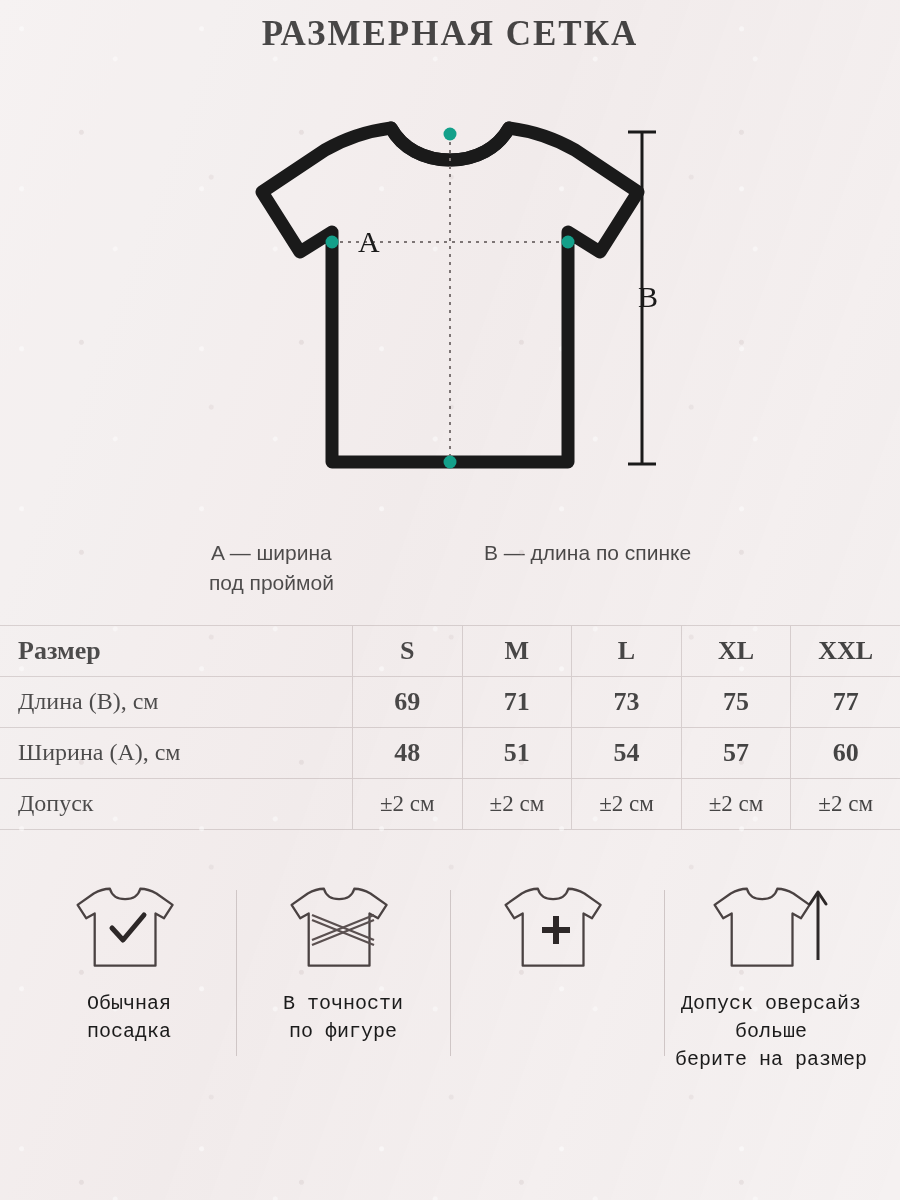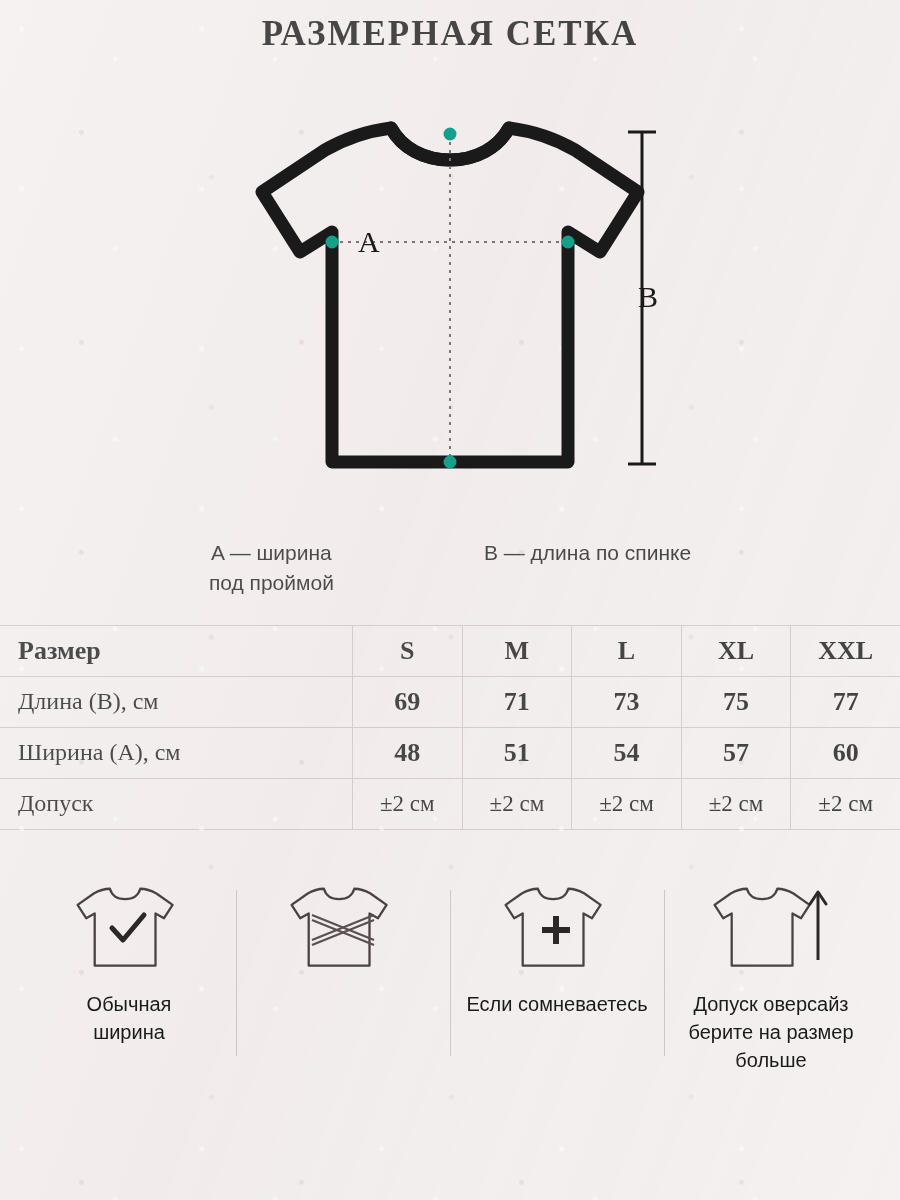--- a/index.html
+++ b/index.html
@@ -144,21 +144,21 @@
   .tip .icon {
     height: 96px;
     display: flex;
     align-items: center;
     justify-content: center;
   }
   .tip .caption {
     margin-top: 12px;
     font-size: 20px;
     line-height: 1.4;
-    font-family: Liberation Sans, sans-serif;
+    font-family: Liberation Mono, monospace;
     color: #1b1b1b;
   }
 </style>
 </head>
 <body>
 
 <div class="page">
   <div class="texture"></div>
 
   <div class="title">РАЗМЕРНАЯ СЕТКА</div>
@@ -255,57 +255,60 @@
 
     <div class="tip">
       <div class="icon">
         <svg width="130" height="96" viewBox="0 0 130 96">
           <path d="M28 22 L45 10 C52 6 58 5 62 5 C64 12 70 16 78 16 C86 16 92 12 94 5 C98 5 104 6 111 10 L128 22 L119 36 L110 31 L110 86 L46 86 L46 31 L37 36 Z" transform="translate(-13,2) scale(0.95)" fill="none" stroke="#4a4242" stroke-width="2.4" stroke-linejoin="round"></path>
           <path d="M48 46 L59 58 L80 33" fill="none" stroke="#2d2828" stroke-width="5" stroke-linecap="round" stroke-linejoin="round"></path>
         </svg>
       </div>
       <div class="caption">
         <div>Обычная</div>
-        <div>ширина</div>
+        <div>посадка</div>
       </div>
     </div>
 
     <div class="tip">
       <div class="icon">
         <svg width="130" height="96" viewBox="0 0 130 96">
           <path d="M28 22 L45 10 C52 6 58 5 62 5 C64 12 70 16 78 16 C86 16 92 12 94 5 C98 5 104 6 111 10 L128 22 L119 36 L110 31 L110 86 L46 86 L46 31 L37 36 Z" transform="translate(-13,2) scale(0.95)" fill="none" stroke="#4a4242" stroke-width="2.4" stroke-linejoin="round"></path>
           <path d="M34 33 L96 58" fill="none" stroke="#5a5050" stroke-width="2.2"></path>
           <path d="M34 58 L96 33" fill="none" stroke="#5a5050" stroke-width="2.2"></path>
           <path d="M34 38 L96 63" fill="none" stroke="#5a5050" stroke-width="2.2"></path>
           <path d="M34 63 L96 38" fill="none" stroke="#5a5050" stroke-width="2.2"></path>
         </svg>
       </div>
+      <div class="caption">
+        <div>В точности</div>
+        <div>по фигуре</div>
+      </div>
     </div>
 
     <div class="tip">
       <div class="icon">
         <svg width="130" height="96" viewBox="0 0 130 96">
           <path d="M28 22 L45 10 C52 6 58 5 62 5 C64 12 70 16 78 16 C86 16 92 12 94 5 C98 5 104 6 111 10 L128 22 L119 36 L110 31 L110 86 L46 86 L46 31 L37 36 Z" transform="translate(-13,2) scale(0.95)" fill="none" stroke="#4a4242" stroke-width="2.4" stroke-linejoin="round"></path>
           <path d="M64 34 L64 62 M50 48 L78 48" fill="none" stroke="#2d2828" stroke-width="6" stroke-linecap="butt"></path>
         </svg>
       </div>
       <div class="caption">
-        <div>Если сомневаетесь</div>
       </div>
     </div>
 
     <div class="tip">
       <div class="icon">
         <svg width="130" height="96" viewBox="0 0 130 96">
           <path d="M28 22 L45 10 C52 6 58 5 62 5 C64 12 70 16 78 16 C86 16 92 12 94 5 C98 5 104 6 111 10 L128 22 L119 36 L110 31 L110 86 L46 86 L46 31 L37 36 Z" transform="translate(-18,2) scale(0.95)" fill="none" stroke="#4a4242" stroke-width="2.4" stroke-linejoin="round"></path>
           <path d="M112 78 L112 12" fill="none" stroke="#2d2828" stroke-width="3"></path>
           <path d="M104 22 L112 10 L120 22" fill="none" stroke="#2d2828" stroke-width="3" stroke-linecap="round" stroke-linejoin="round"></path>
         </svg>
       </div>
       <div class="caption">
         <div>Допуск оверсайз</div>
+        <div>больше</div>
         <div>берите на размер</div>
-        <div>больше</div>
       </div>
     </div>
 
   </div>
 </div>
 
 </body></html>

